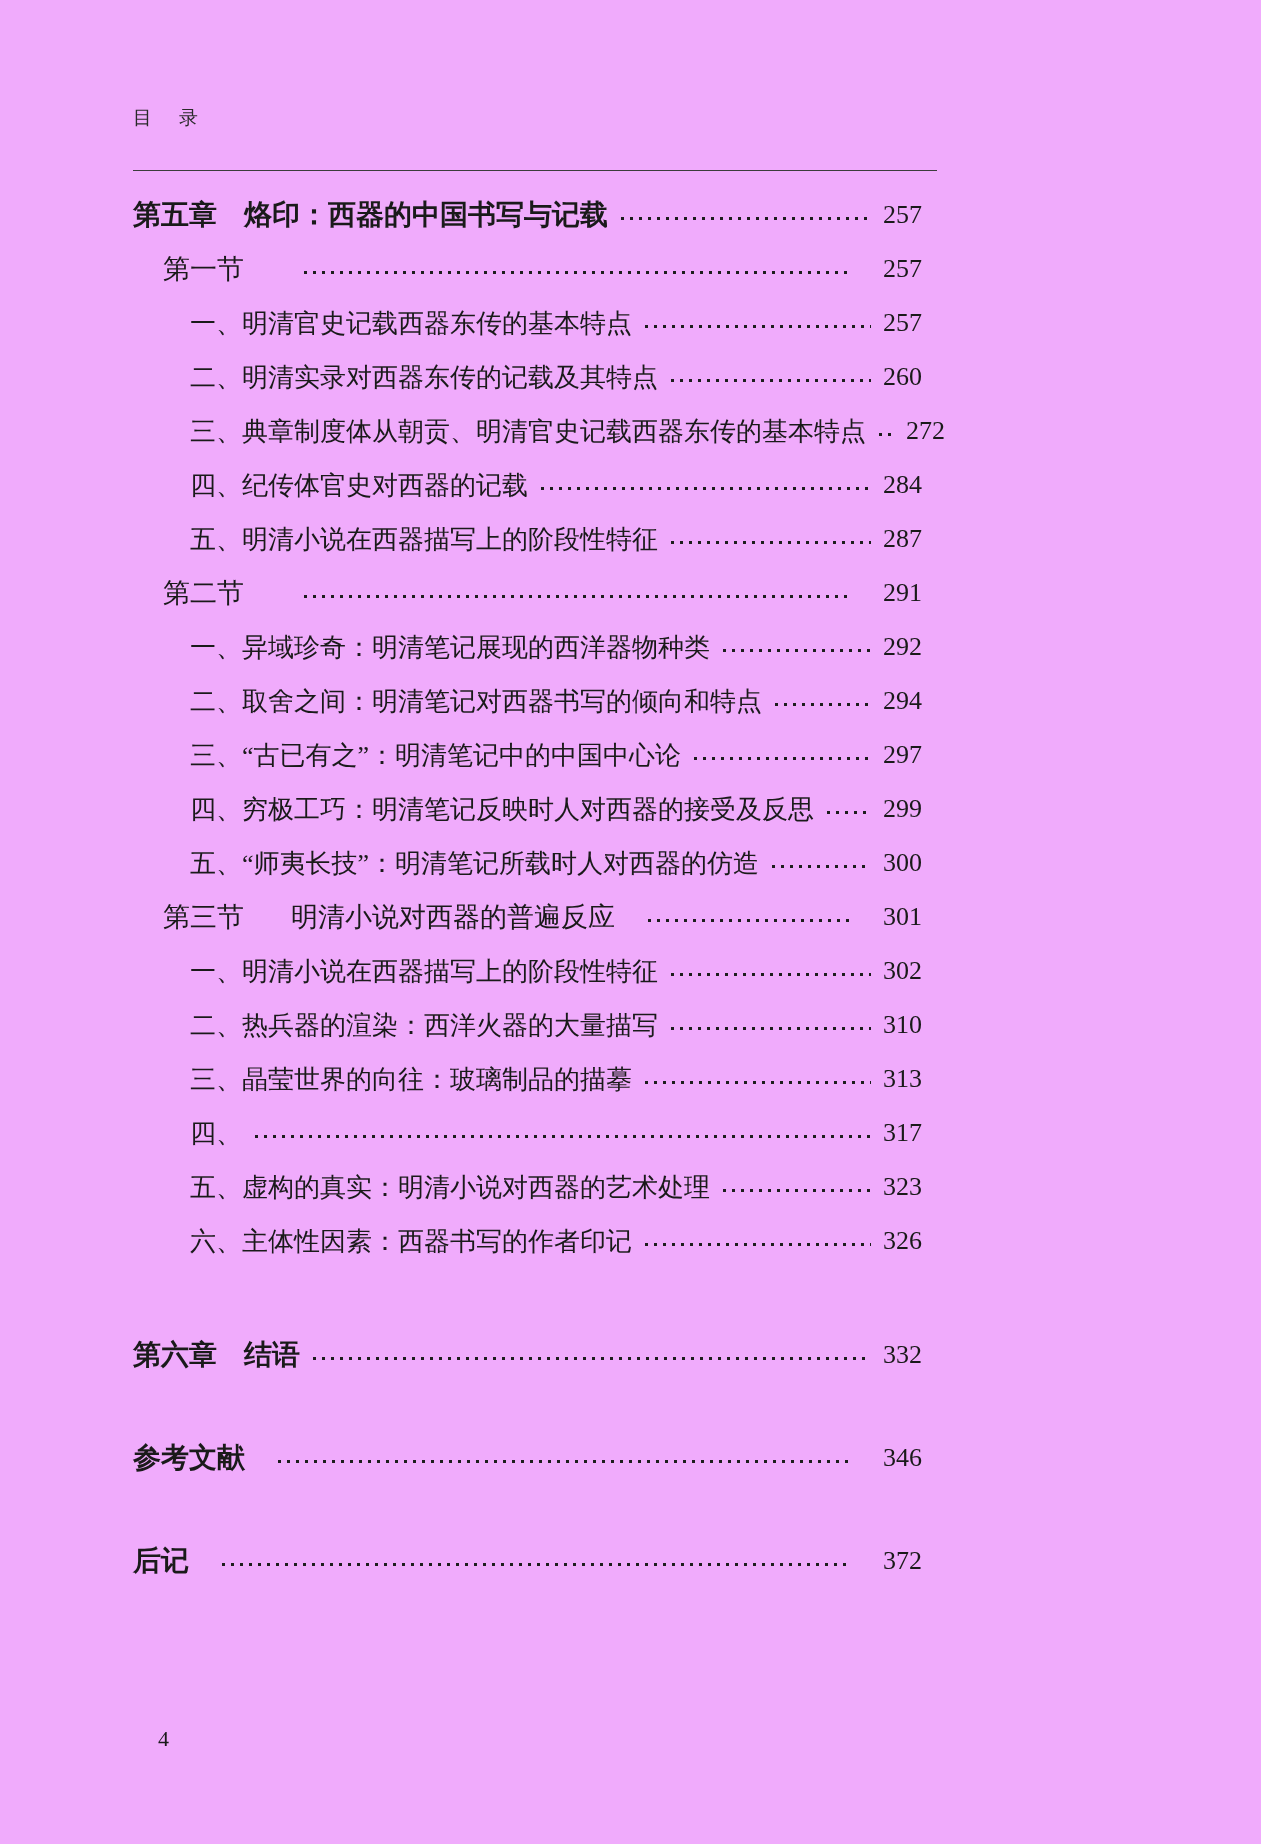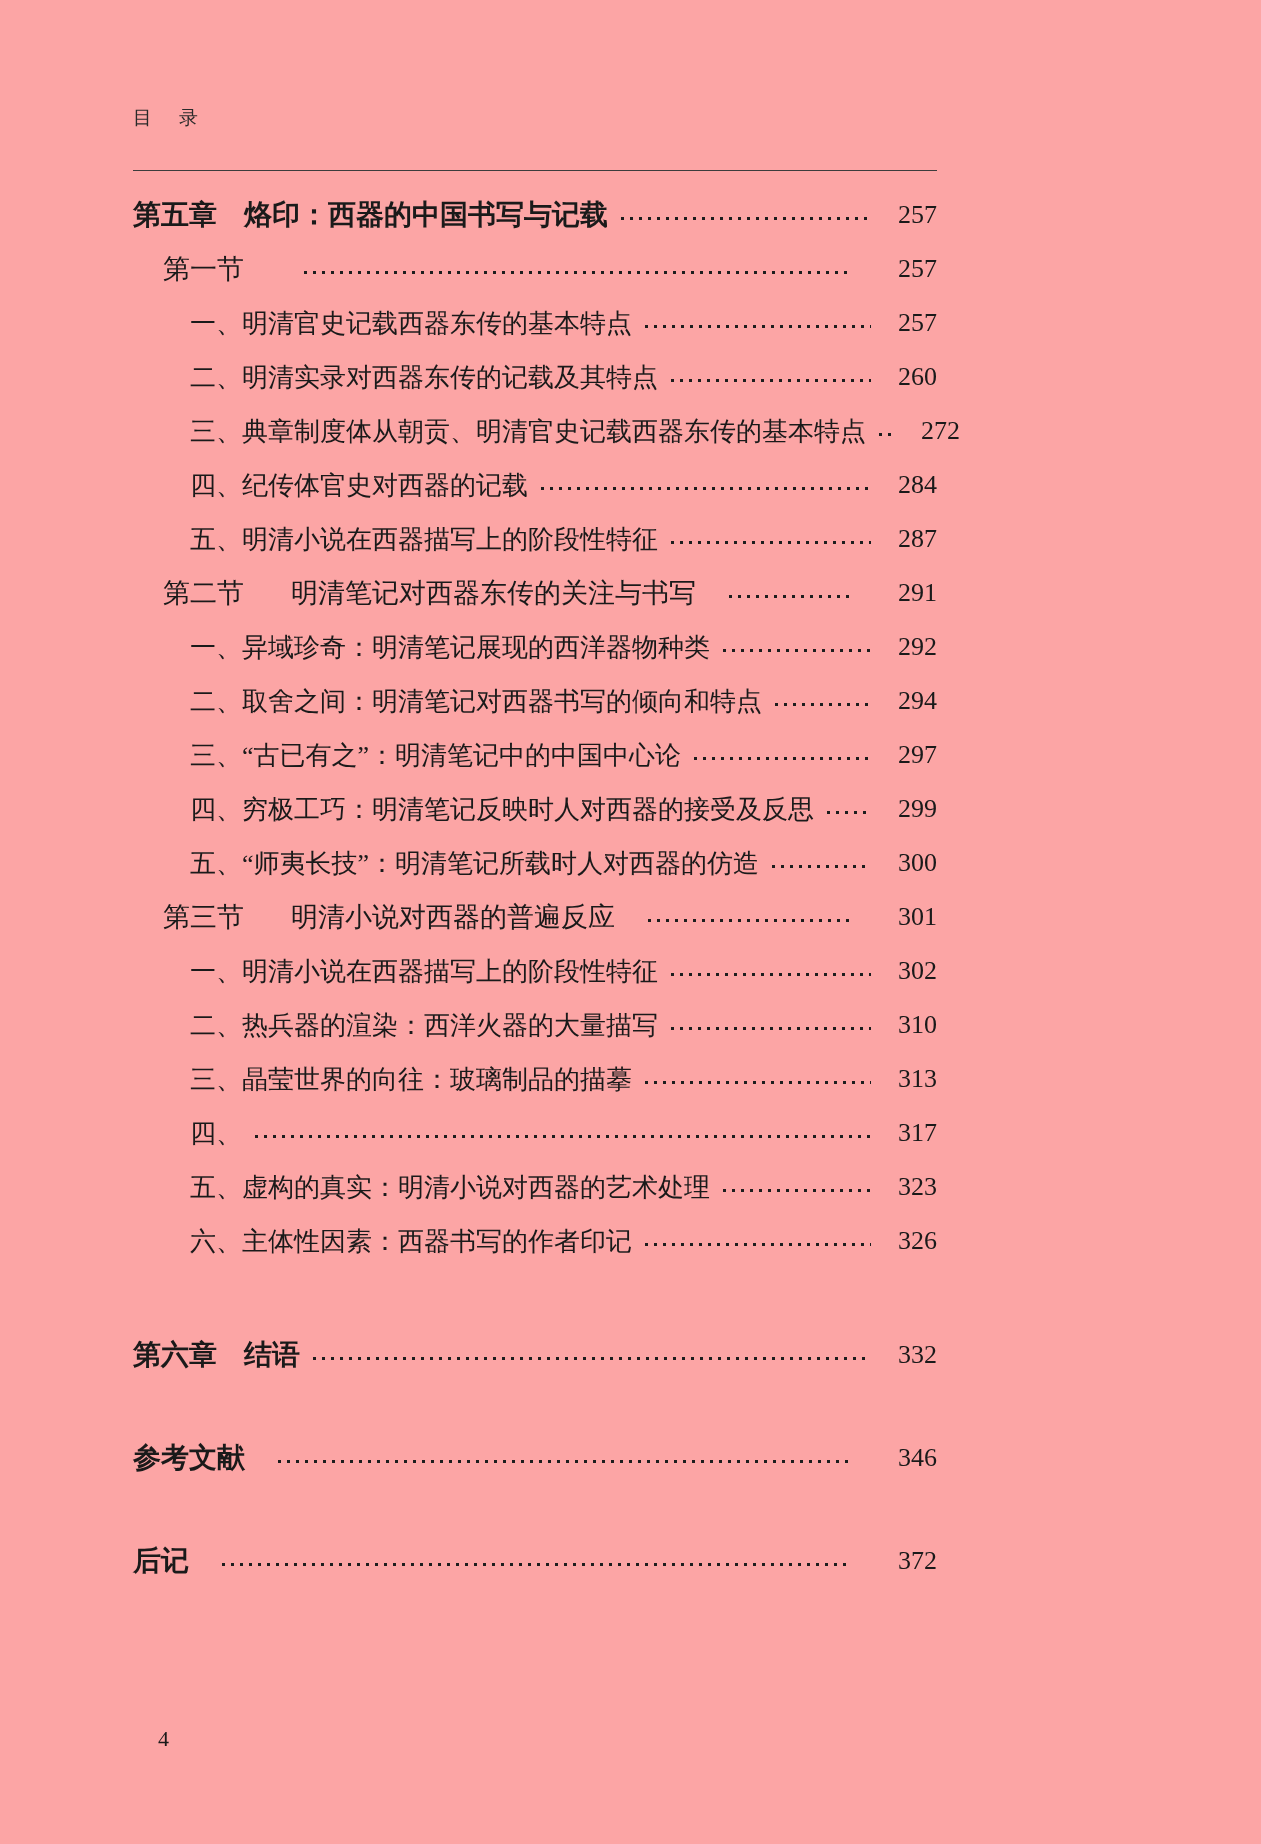--- a/index.html
+++ b/index.html
@@ -5,21 +5,21 @@
   html, body {
     margin: 0;
     padding: 0;
     background: #e8e8e8;
   }
   .page {
     position: relative;
     width: 1261px;
     height: 1844px;
     margin: 0 auto;
-    background: #fca5a5;
+    background: #f0abfc;
     color: #1a1a1a;
     font-family: "Liberation Serif", "DejaVu Serif", serif;
     box-sizing: border-box;
     padding: 106px 324px 0 133px;
     overflow: hidden;
   }
   .running-head {
     font-size: 19px;
     letter-spacing: 4px;
     color: #2a2a2a;
@@ -65,21 +65,20 @@
     margin: 0 12px 0 10px;
     background-image: radial-gradient(circle, #1d1d1d 1.7px, transparent 1.9px);
     background-size: 9px 9px;
     background-repeat: repeat-x;
     background-position: 0 58%;
     min-width: 18px;
   }
   .pg {
     flex: 0 0 auto;
     min-width: 54px;
-    text-align: right;
     font-family: "Liberation Serif", "DejaVu Serif", serif;
     font-weight: 400;
     font-size: 26px;
   }
   .gap-xl { margin-top: 60px; }
   .gap-lg { margin-top: 49px; gap: 20px; }
   .folio {
     position: absolute;
     left: 158px;
     top: 1726px;
@@ -140,21 +139,20 @@
 
     <div class="row level-item">
       <span class="lbl">五、</span>
       <span class="ttl">明清小说在西器描写上的阶段性特征</span>
       <span class="leader"></span>
       <span class="pg">287</span>
     </div>
 
     <div class="row level-section">
       <span class="lbl">第二节</span>
-      <span class="ttl">明清笔记对西器东传的关注与书写</span>
       <span class="leader"></span>
       <span class="pg">291</span>
     </div>
 
     <div class="row level-item">
       <span class="lbl">一、</span>
       <span class="ttl">异域珍奇：明清笔记展现的西洋器物种类</span>
       <span class="leader"></span>
       <span class="pg">292</span>
     </div>

